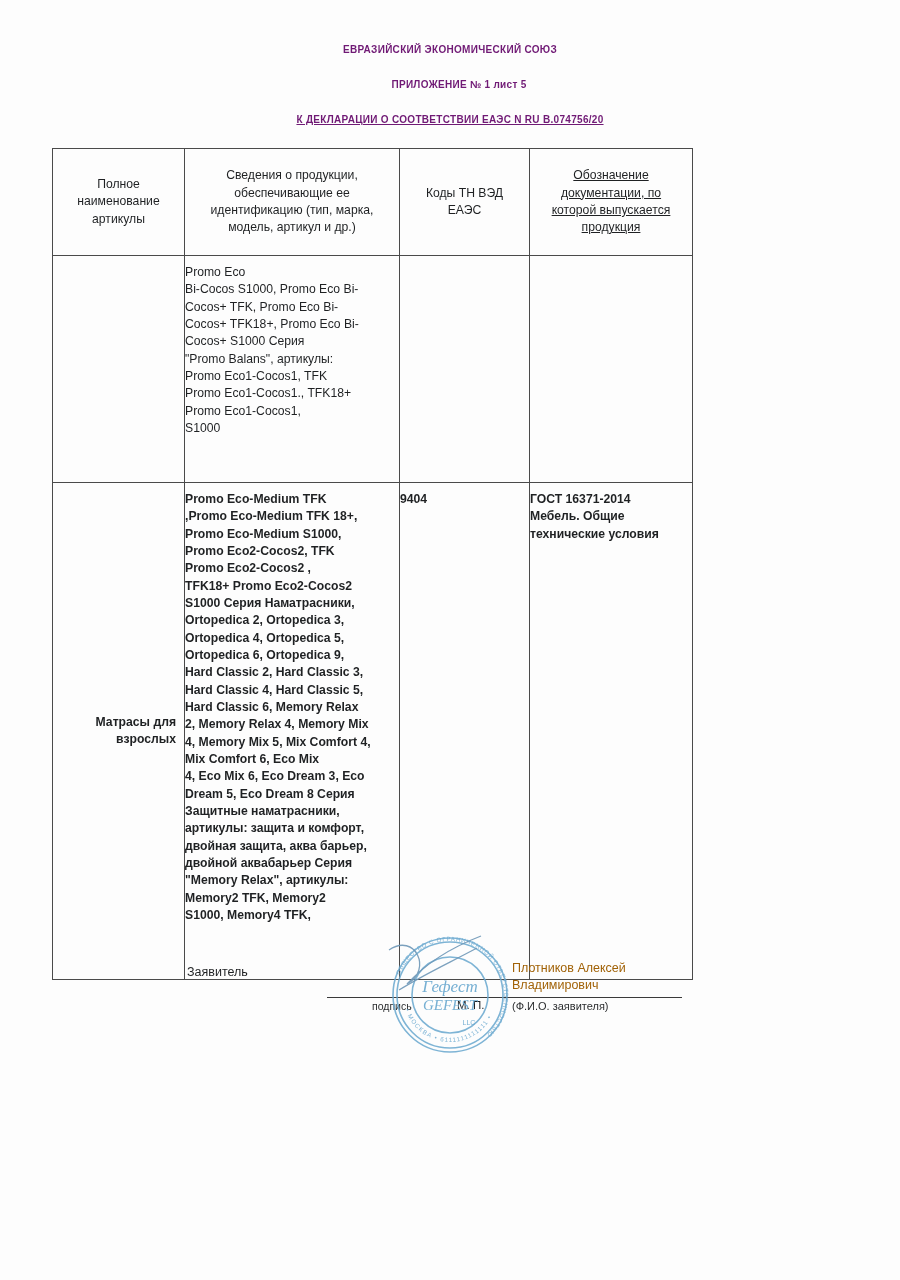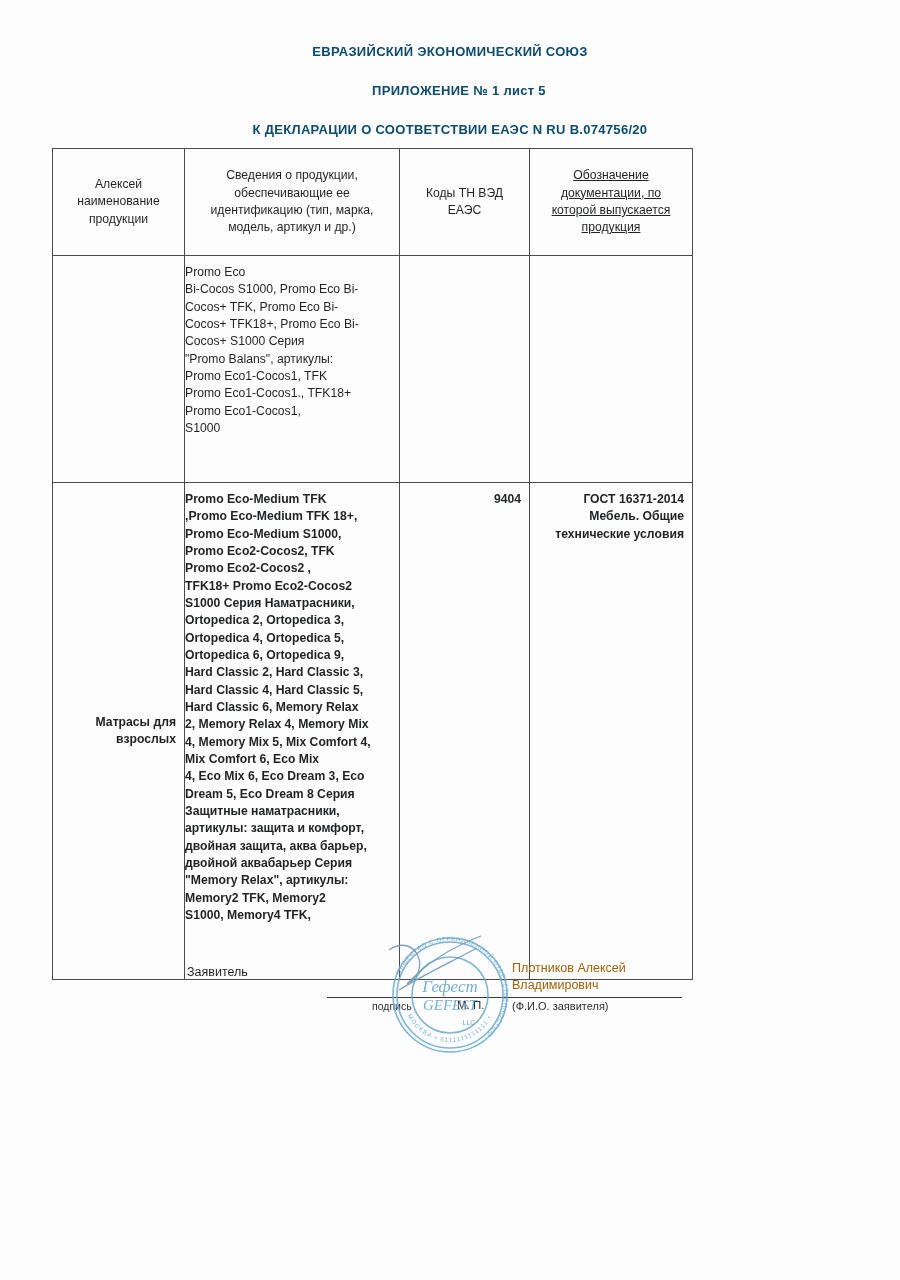--- a/index.html
+++ b/index.html
@@ -23,27 +23,27 @@
     background: #fdfdfd;
   }
 
   
   .header {
     text-align: center;
     padding-top: 44px;
   }
   .header .line {
     font-weight: bold;
-    font-size: 13px;
+    font-size: 10px;
     letter-spacing: 0.3px;
-    color: #0c4a6e;
+    color: #701a75;
   }
   .header .line1 { margin-bottom: 24px; }
   .header .line2 { margin-bottom: 24px; padding-left: 18px; }
-  .header .line3 { margin-bottom: 16px; }
+  .header .line3 { margin-bottom: 16px; text-decoration: underline; }
 
   
   .doc-table {
     position: absolute;
     left: 52px;
     top: 148px;
     width: 640px;
     border-collapse: collapse;
     table-layout: fixed;
   }
@@ -71,21 +71,20 @@
   .hdr-2 { text-align: left; }
   .hdr-4 { text-align: center; text-decoration: underline; }
 
   .cell-name {
     vertical-align: middle !important;
     text-align: right;
     padding-left: 10px;
   }
   .cell-code, .cell-doc {
     vertical-align: top;
-    text-align: right;
   }
   .row-1 td { height: 210px; }
   .row-2 td { height: 480px; font-weight: bold; }
 
   .cell-text {
     white-space: pre-line;
   }
 
   
   .footer {
@@ -165,21 +164,21 @@
 
   <table class="doc-table">
     <colgroup>
       <col class="col-1">
         <col class="col-2">
         <col class="col-3">
         <col class="col-4">
     </colgroup>
     <thead>
       <tr>
-        <td class="hdr-1">Алексей наименование продукции</td>
+        <td class="hdr-1">Полное наименование артикулы</td>
         <td class="hdr-2">Сведения о продукции, обеспечивающие ее идентификацию (тип, марка, модель, артикул и др.)</td>
         <td class="hdr-3">Коды ТН ВЭД ЕАЭС</td>
         <td class="hdr-4">Обозначение документации, по которой выпускается продукция</td>
       </tr>
     </thead>
     <tbody>
       <tr class="row-1">
         <td class="cell-name"></td>
         <td class="cell-text">Promo Eco
 Bi-Cocos S1000, Promo Eco Bi-

